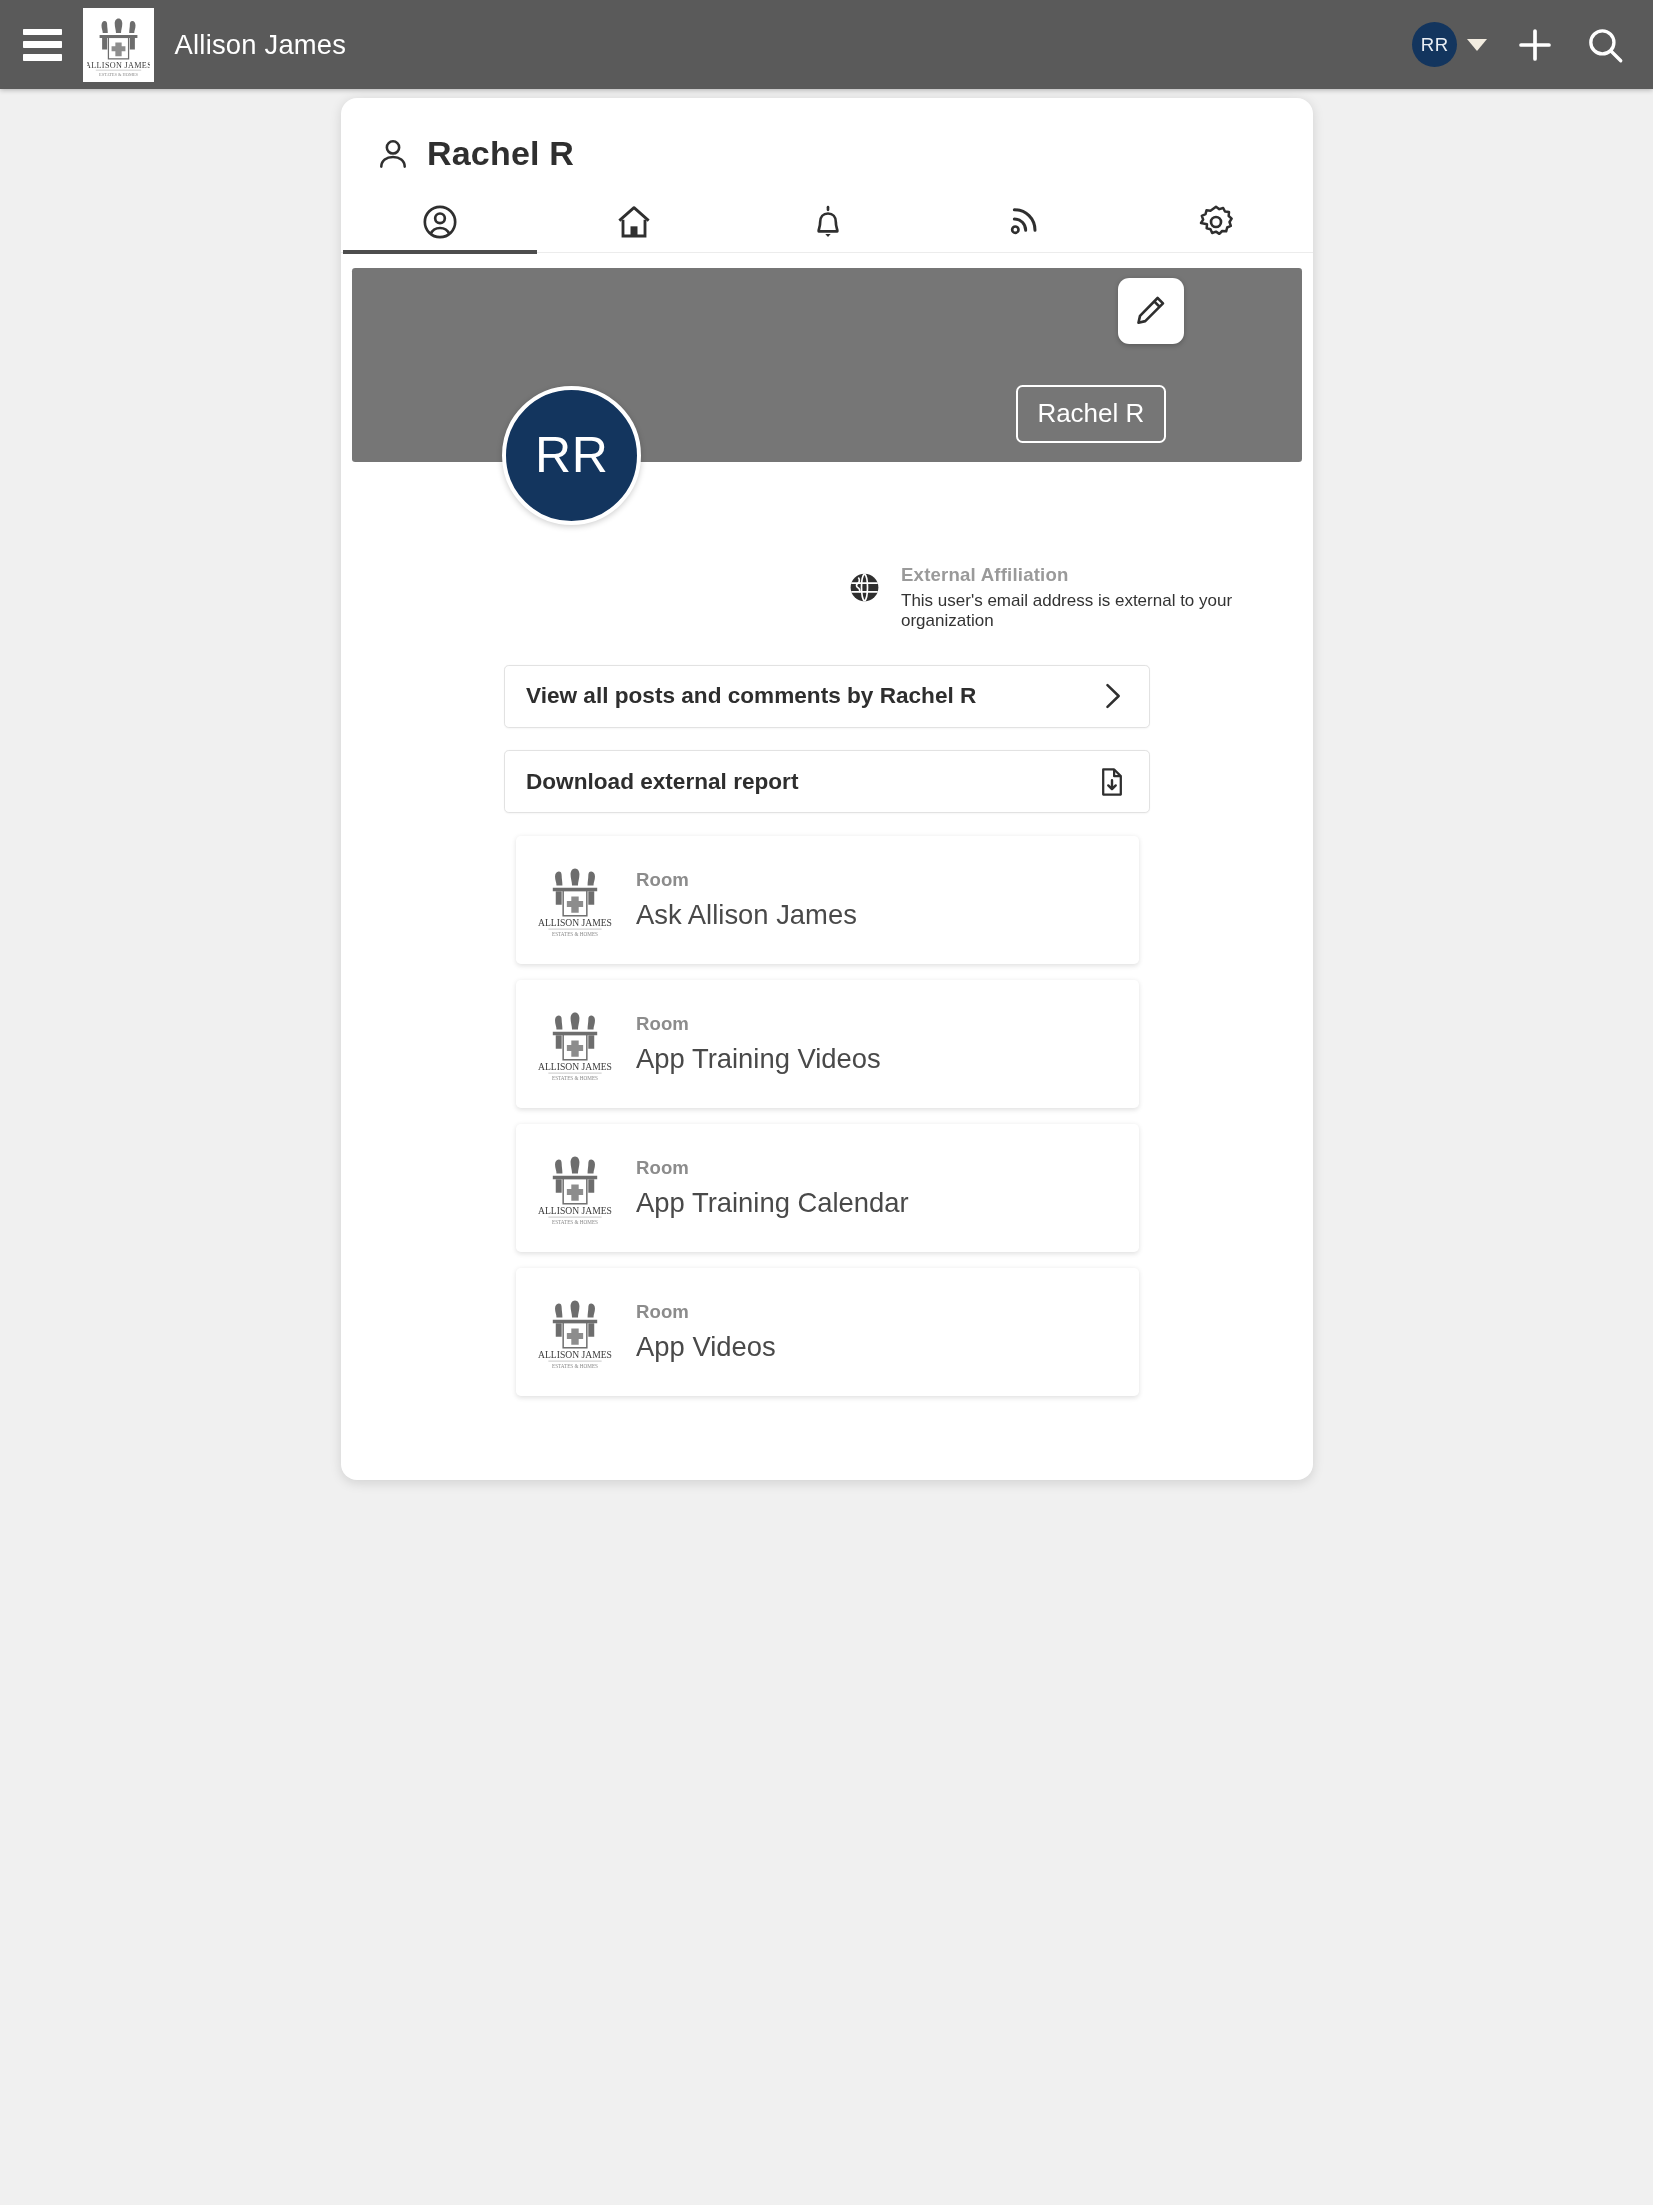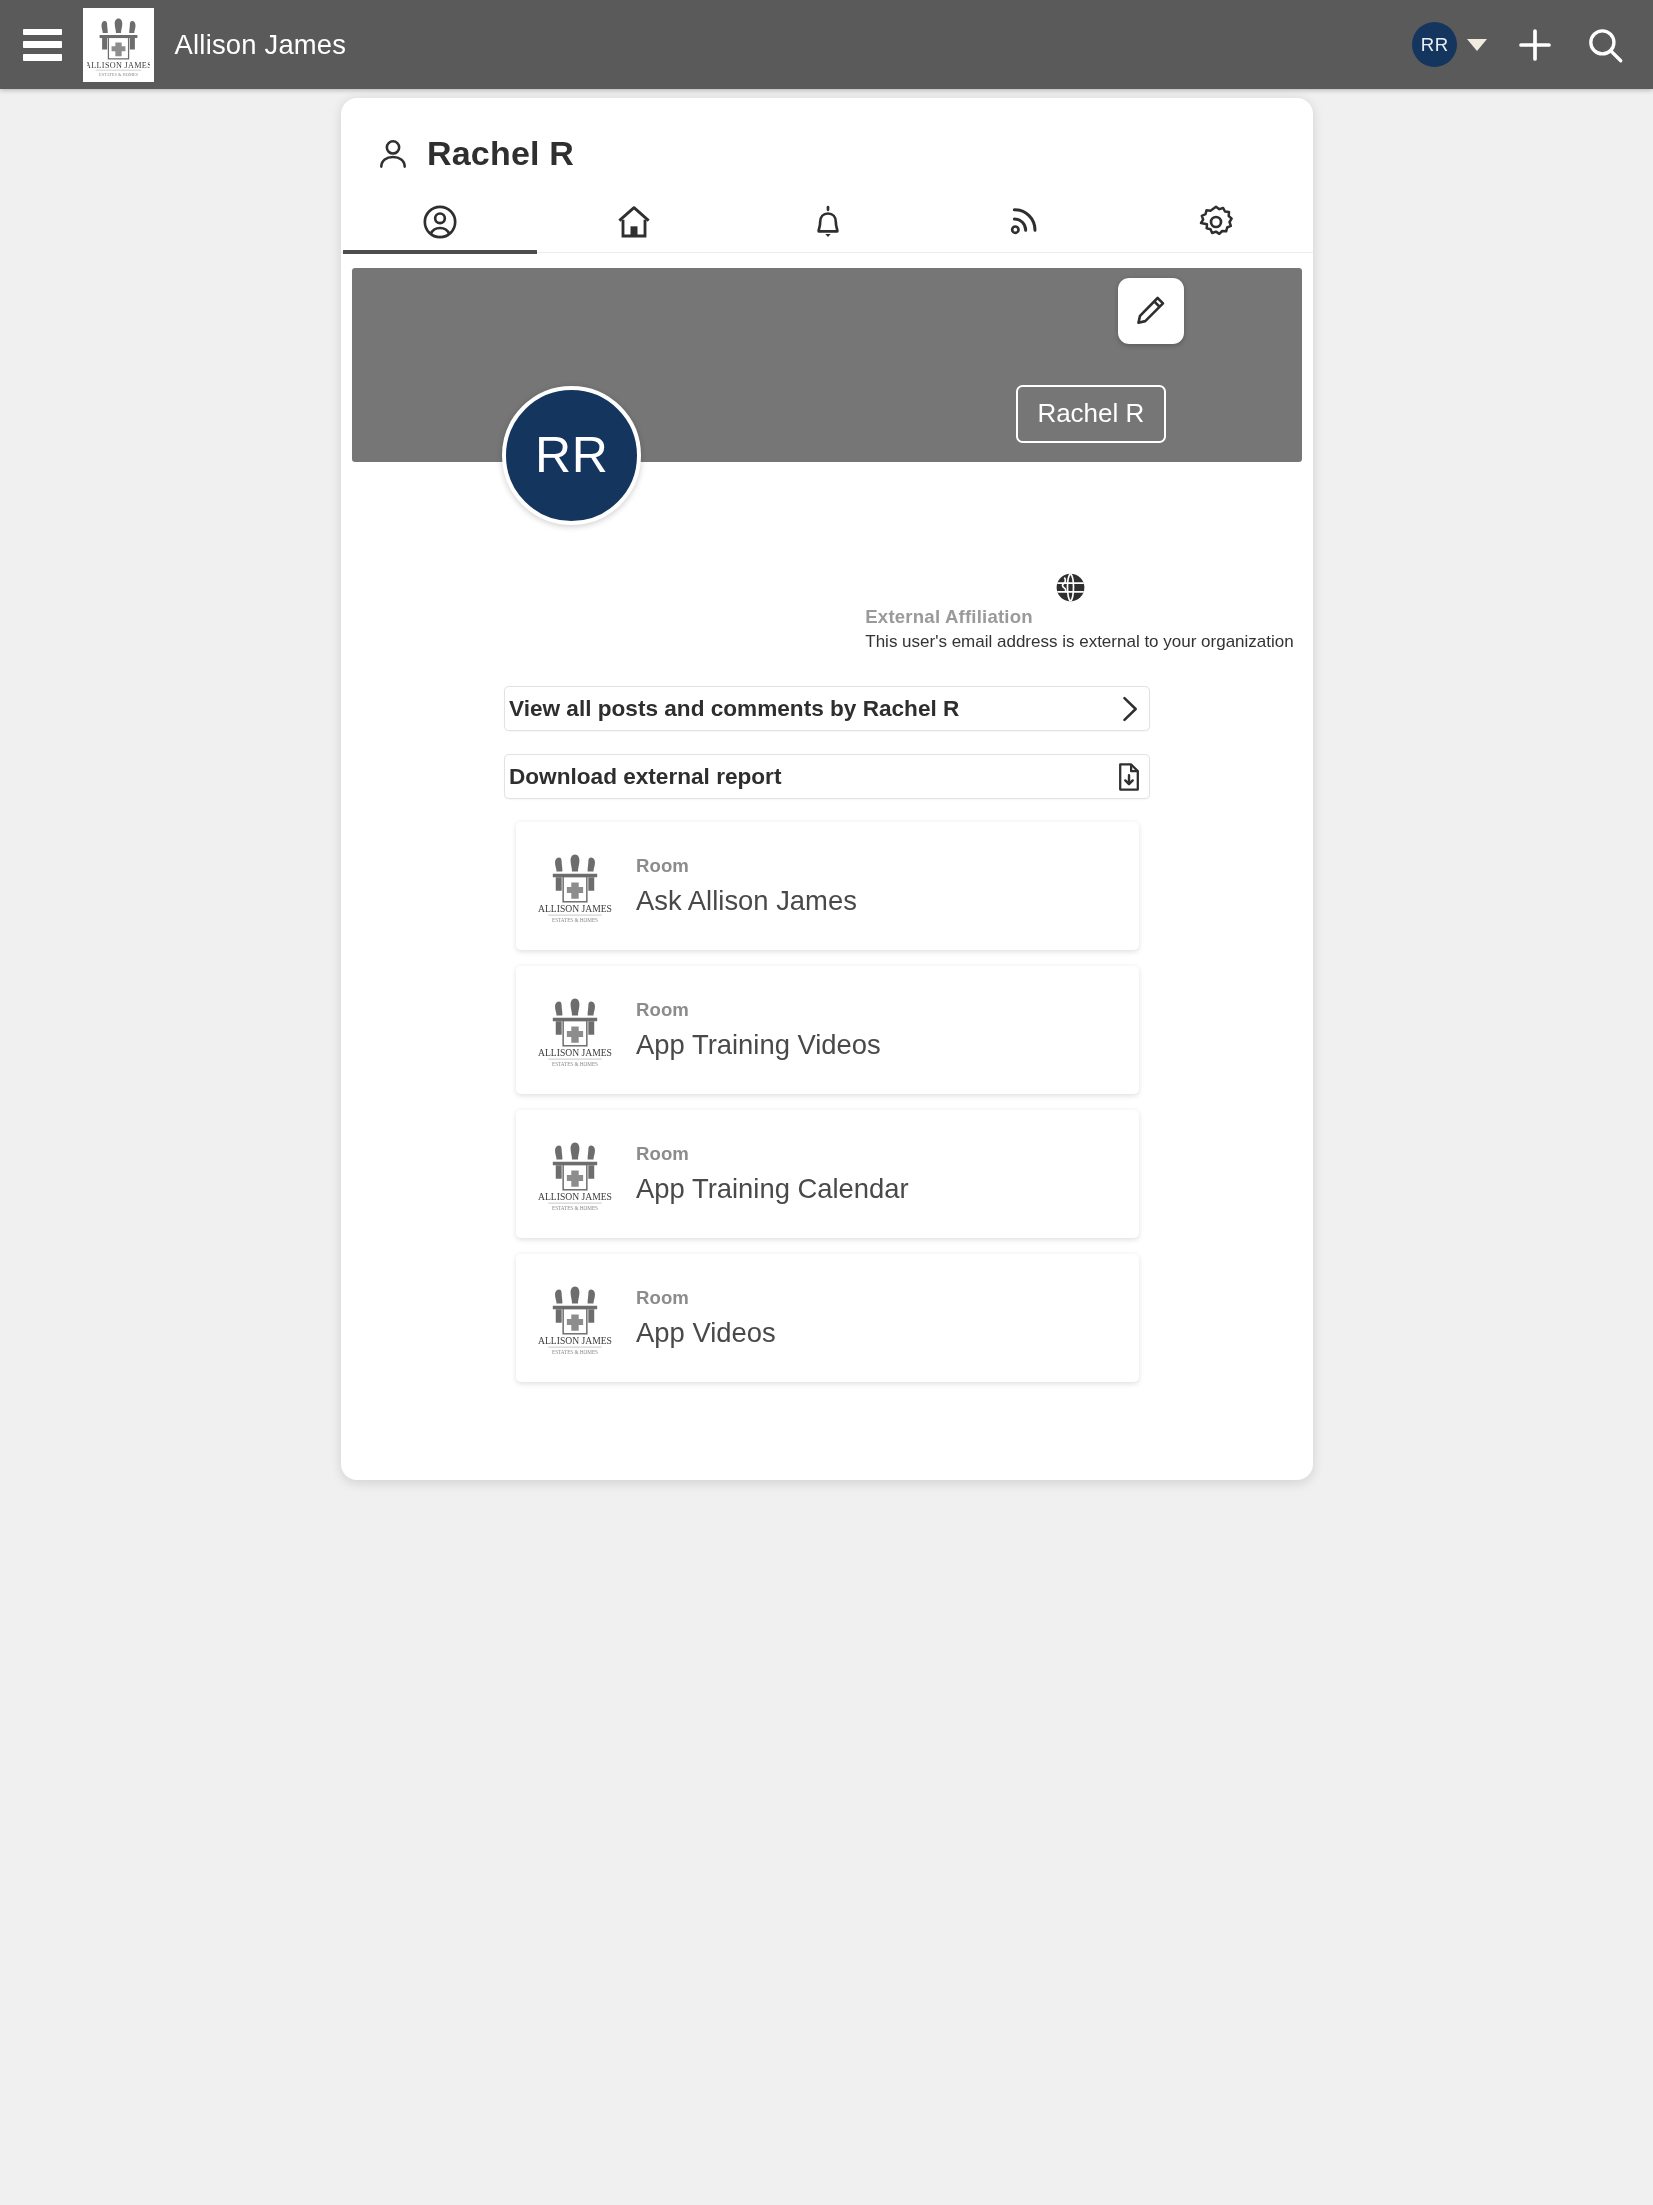--- a/index.html
+++ b/index.html
@@ -143,41 +143,40 @@
     border: 4.8px solid #ffffff;
     color: #ffffff;
     display: flex; align-items: center; justify-content: center;
     font-size: 50px; letter-spacing: 0.8px;
     box-shadow: 0 1.6px 6.5px rgba(0,0,0,.2);
   }
 
   
   .info-area { padding: 102px 0 0 0; }
   .info-row {
-    display: flex; align-items: center;
+    display: flex; align-items: flex-start;
     padding-left: 502px;
     margin-bottom: 27.4px;
     margin-left: 0px;
-    flex-direction: column;
   }
   .info-row { padding-left: 0; margin-left: 505px; }
   .info-icon { width: 37px; height: 37px; margin-right: 18px; flex: 0 0 37px; margin-top: 4.8px; }
   .info-label { font-size: 18.6px; color: #9a9a9a; font-weight: bold; letter-spacing:0.2px; }
   .info-value { font-size: 17px; color: #333333; margin-top: 4.8px; }
 
   
   .action-btn {
     margin: 0 auto 22.6px auto;
     width: 646px;
-    height: 45px;
+    height: 63px;
     border: 1.2px solid #e2e2e2;
     border-radius: 4.8px;
     background: #fff;
     display: flex; align-items: center;
-    padding: 0 4px;
+    padding: 0 21px;
     cursor: pointer;
     box-shadow: 0 0.8px 1.6px rgba(0,0,0,.04);
   }
   .action-btn .label { font-size: 22.6px; font-weight: bold; color: #2e2e2e; }
   .action-btn .end-icon { margin-left: auto; width: 32px; height: 32px; }
 
   
   .subtabs {
     display: flex;
     width: 646px;

